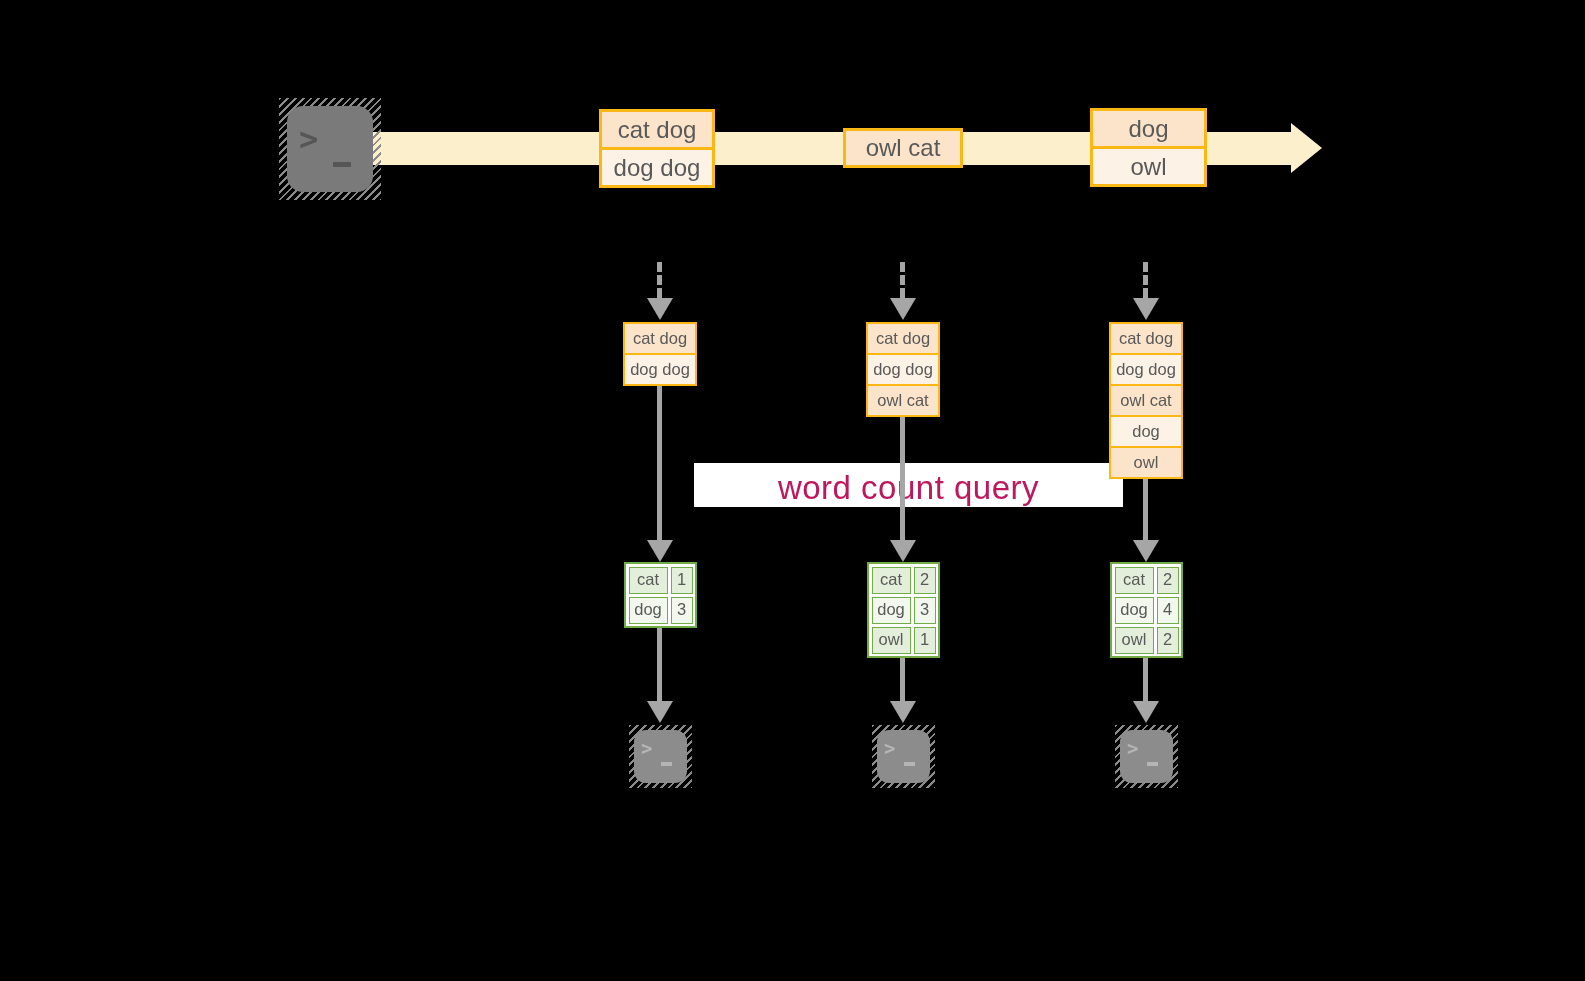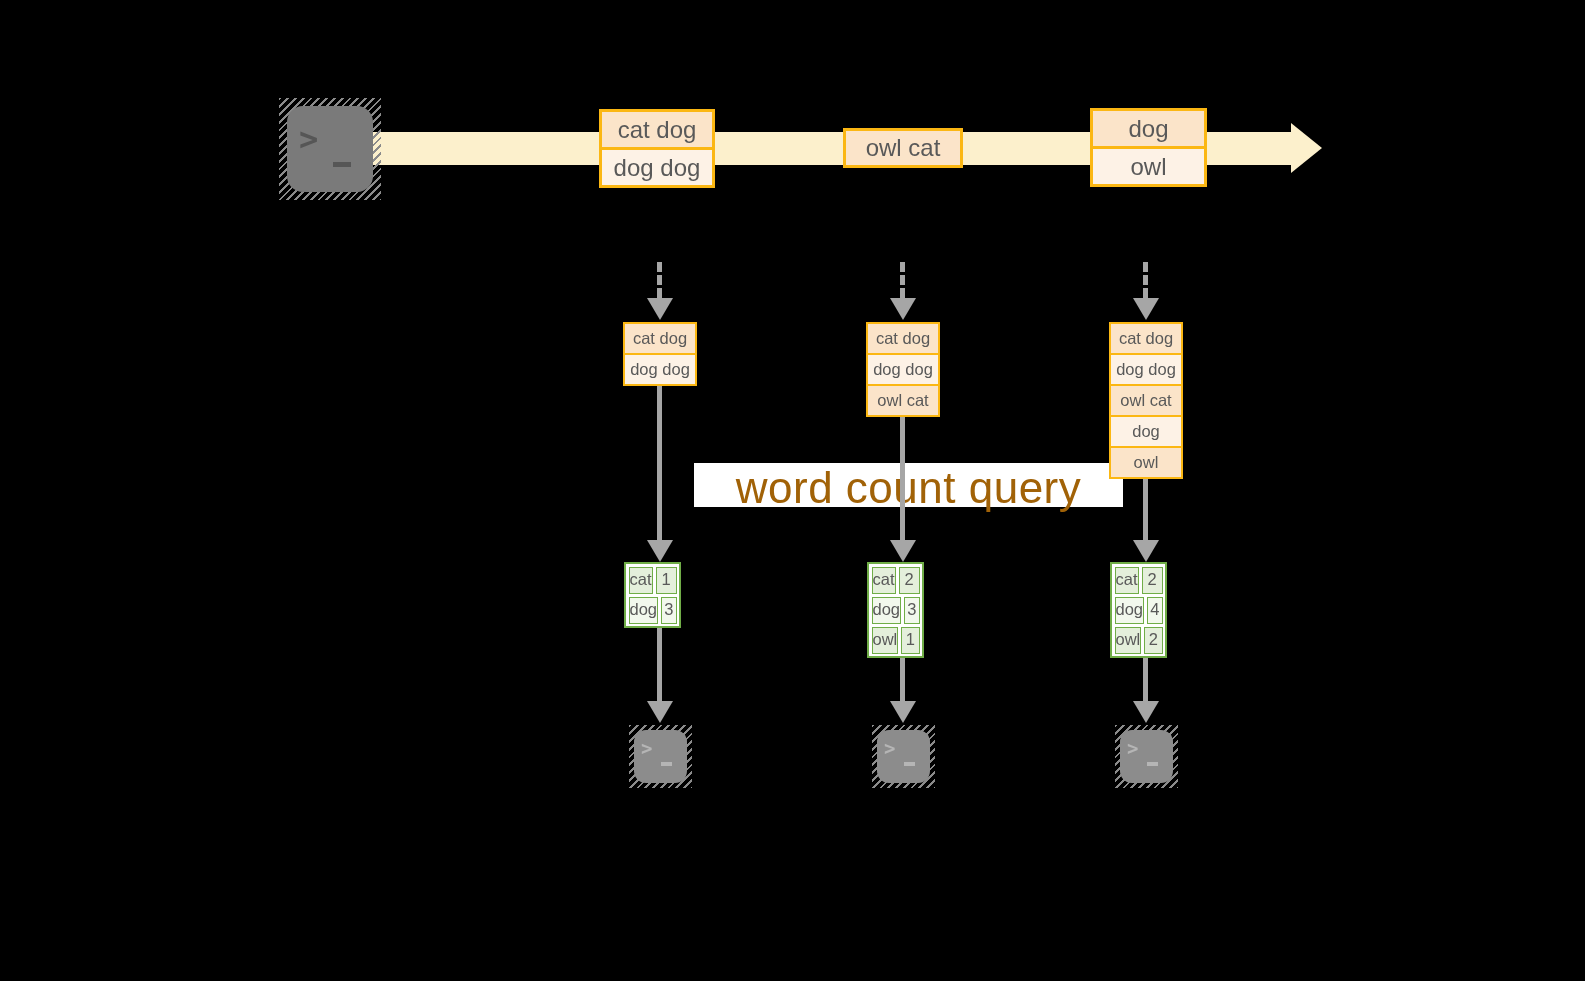--- a/index.html
+++ b/index.html
@@ -23,40 +23,40 @@
   .sbox .srow:nth-child(even){background:#FDF2E6;}
 
   
   .stack{position:absolute;z-index:6;width:74px;box-sizing:border-box;border:2.5px solid #FBB713;}
   .stack .row{height:29px;line-height:29px;text-align:center;font-size:16.5px;color:#595959;}
   .stack .row + .row{border-top:2.5px solid #FBB713;}
   .stack .row:nth-child(odd){background:#FBE4C9;}
   .stack .row:nth-child(even){background:#FDF2E6;}
 
   
-  .wtable{position:absolute;z-index:6;width:57px;box-sizing:border-box;background:#fff;
+  .wtable{position:absolute;z-index:6;width:73px;box-sizing:border-box;background:#fff;
     border:2.5px solid #70AD47;padding:2.5px;display:flex;flex-direction:column;gap:3px;}
   .wrow{display:flex;gap:3px;height:27px;box-sizing:border-box;}
   .wcell{box-sizing:border-box;border:1.5px solid #70AD47;text-align:center;
     font-size:16.5px;color:#595959;line-height:23px;}
   .wcell.word{flex:1;}
   .wcell.num{width:22px;}
   .wrow:nth-child(odd) .wcell{background:#E4EFDB;}
   .wrow:nth-child(even) .wcell{background:#F2F8ED;}
 
   
   .vdash{position:absolute;width:0;border-left:5px dashed #A6A6A6;z-index:4;}
   .vline{position:absolute;width:5px;background:#A6A6A6;z-index:2;}
   .ahead{position:absolute;width:0;height:0;z-index:4;
     border-left:13px solid transparent;border-right:13px solid transparent;border-top:22px solid #A6A6A6;}
 
   
   .banner{position:absolute;left:694px;top:463px;width:429px;height:44px;background:#FFFFFF;z-index:1;
-    display:flex;align-items:flex-start;justify-content:center;
-    font-size:44px;font-weight:300;color:#a16207;letter-spacing:0.5px;}
+    display:flex;align-items:flex-end;justify-content:center;
+    font-size:33px;font-weight:300;color:#be185d;letter-spacing:0.5px;}
 
   
   .term{position:absolute;z-index:5;
     background:repeating-linear-gradient(135deg,#8B8B8B 0,#8B8B8B 2px,transparent 2px,transparent 5.5px);}
   .term-inner{position:absolute;background:#7A7A7A;}
   .term.big{left:279px;top:98px;width:102px;height:102px;}
   .term.big .term-inner{inset:8px;border-radius:16px;}
   .term.big .prompt{position:absolute;left:12px;top:14px;
     font-family:"DejaVu Sans Mono",monospace;font-weight:bold;font-size:32px;color:#565656;}
   .term.big .dash{position:absolute;left:46px;top:56px;width:18px;height:5px;background:#565656;}

